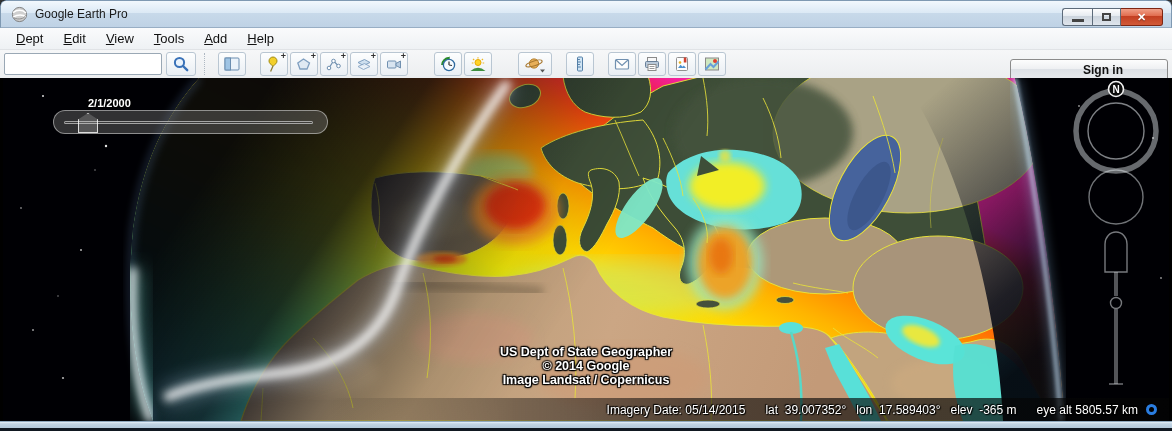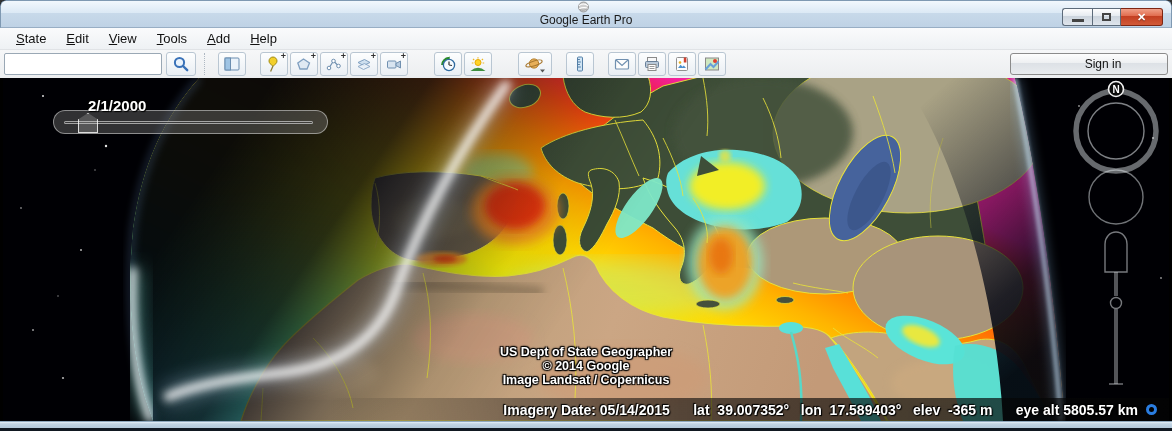--- a/index.html
+++ b/index.html
@@ -1,19 +1,19 @@
 <!DOCTYPE html>
 <html><head>
 <meta charset="utf-8">
 <style>
   html,body{margin:0;padding:0;background:#333;}
   *{box-sizing:border-box;}
   .window{width:1172px;height:431px;position:relative;font-family:"Liberation Sans",sans-serif;background:#000;overflow:hidden;border-radius:6px 6px 0 0;}
   
-  .titlebar{height:28px;background:linear-gradient(#f2f8fd,#dce9f5 45%,#c8d9ea 46%,#bfd2e5);border:1px solid #7f99b2;border-bottom:1px solid #98aec4;border-radius:6px 6px 0 0;display:flex;align-items:center;padding:0 8px;position:relative;flex-direction:column;}
+  .titlebar{height:28px;background:linear-gradient(#f2f8fd,#dce9f5 45%,#c8d9ea 46%,#bfd2e5);border:1px solid #7f99b2;border-bottom:1px solid #98aec4;border-radius:6px 6px 0 0;display:flex;align-items:center;padding:0 8px;position:relative;}
   .app-icon{width:17px;height:17px;margin:0 7px 0 2px;}
   .title-text{font-size:12px;color:#1a1a1a;}
   .win-controls{position:absolute;right:8px;top:7px;display:flex;}
   .win-btn{height:18px;border:1px solid #5d6b7a;background:linear-gradient(#fdfdfd,#e5eaf0 45%,#ccd4dd 46%,#dfe5ec);display:flex;align-items:center;justify-content:center;font-size:10px;color:#333;cursor:default;}
   .win-btn.min{width:30px;border-radius:3px 0 0 3px;border-right:none;}
   .win-btn.max{width:29px;}
   .win-btn.close{width:42px;border-radius:0 3px 3px 0;border-left:none;background:linear-gradient(#f0a088,#e06a4c 45%,#c33f22 46%,#d15a38);color:#fff;font-weight:bold;border-color:#7e2512;}
   .glyph-min{width:12px;height:3px;background:#444;margin-top:6px;}
   .glyph-max{width:9px;height:8px;border:2px solid #444;}
   .glyph-x{font-size:11px;font-weight:bold;text-shadow:0 1px 1px rgba(0,0,0,.4);}
@@ -22,38 +22,38 @@
   .menu-item{font-size:13px;color:#111;padding:2px 10px;cursor:default;}
   .menu-item::first-letter{text-decoration:underline;}
   
   .toolbar{height:28px;background:linear-gradient(#f6f7f8,#eceef0);display:flex;align-items:center;padding:0 4px;position:relative;}
   .search-input{width:158px;height:22px;border:1px solid #9aa8b5;border-radius:2px;font-size:12px;padding:0 5px;background:#fff;outline:none;}
   .tb-btn{height:24px;min-width:28px;margin-left:2px;border:1px solid #b9c6d2;border-radius:3px;background:linear-gradient(#fdfefe,#e9eef3);display:flex;align-items:center;justify-content:center;position:relative;cursor:default;}
   .tb-btn svg{display:block;}
   .plus{position:absolute;top:-1px;right:1px;font-size:9px;font-weight:bold;color:#333;line-height:9px;}
   .tb-sep{width:8px;height:22px;margin:0 4px 0 8px;border-left:1px dotted #aeb8c2;}
   .tb-gap{width:12px;}
-  .signin-btn{position:absolute;right:4px;top:3px;width:158px;height:22px;border:1px solid #8b8b8b;border-radius:3px;background:linear-gradient(#fdfdfd,#eef0f2 45%,#dde1e6 46%,#e8ebee);font-size:12px;font-weight:normal;color:#111;display:flex;align-items:center;justify-content:center;cursor:default;padding-left:28px;}
+  .signin-btn{position:absolute;right:4px;top:9px;width:158px;height:22px;border:1px solid #8b8b8b;border-radius:3px;background:linear-gradient(#fdfdfd,#eef0f2 45%,#dde1e6 46%,#e8ebee);font-size:12px;font-weight:bold;color:#111;display:flex;align-items:center;justify-content:center;cursor:default;padding-left:28px;}
   
   .map-wrap{height:343px;position:relative;margin:0 3px;background:#000;overflow:hidden;}
   .map-svg{position:absolute;left:0;top:0;}
   
   .time-slider{position:absolute;left:50px;top:32px;width:275px;height:24px;background:rgba(130,130,130,.38);border:1px solid rgba(255,255,255,.45);border-radius:12px;}
   .ts-track{position:absolute;left:10px;right:14px;top:10px;height:3px;background:rgba(60,60,60,.55);border:1px solid rgba(255,255,255,.55);border-radius:2px;}
   .ts-handle{position:absolute;left:24px;top:2px;width:20px;height:20px;background:rgba(200,200,200,.25);border:1px solid rgba(255,255,255,.8);clip-path:polygon(50% 0,100% 32%,100% 100%,0 100%,0 32%);}
-  .ts-date{position:absolute;left:34px;top:-14px;font-size:15px;font-weight:bold;color:#fff;text-shadow:0 0 2px #000,1px 1px 1px #000,-1px -1px 1px #000;}
+  .ts-date{position:absolute;left:34px;top:-14px;font-size:11px;font-weight:bold;color:#fff;text-shadow:0 0 2px #000,1px 1px 1px #000,-1px -1px 1px #000;}
   
   .nav{position:absolute;right:8px;top:0;width:90px;height:330px;}
   
   .attribution{position:absolute;left:0;top:253px;width:1166px;text-align:center;pointer-events:none;margin-top:14px;}
   .attribution div{font-size:12.5px;font-weight:bold;color:#fff;line-height:14px;text-shadow:1px 1px 1px #000,-1px -1px 1px #000,1px -1px 1px #000,-1px 1px 1px #000,0 0 3px #000;}
   .ge-logo{position:absolute;right:48px;top:262px;font-size:30px;letter-spacing:.5px;color:rgba(245,245,245,.95);text-shadow:0 0 4px rgba(0,0,0,.6);}
   
   .statusbar{position:absolute;left:0;bottom:0;width:100%;height:23px;background:linear-gradient(to right,rgba(0,0,0,0) 28%,rgba(15,15,15,.42) 44%,rgba(8,8,8,.6) 58%,rgba(4,4,4,.72) 100%);display:flex;align-items:center;justify-content:flex-end;padding-right:12px;}
-  .statusbar span{font-size:14px;font-weight:bold;color:#fff;text-shadow:1px 1px 1px #000,-1px -1px 1px #000,0 0 2px #000;white-space:pre;}
+  .statusbar span{font-size:12px;font-weight:normal;color:#fff;text-shadow:1px 1px 1px #000,-1px -1px 1px #000,0 0 2px #000;white-space:pre;}
   .sb-ring{width:11px;height:11px;border:3px solid #2a7de1;border-radius:50%;margin-left:8px;background:rgba(0,0,0,.4);}
   
   .win-bottom{height:10px;background:linear-gradient(#e6f0f8,#c2d5e4 30%,#b2c8da);border-top:1px solid #8fa9bf;border-bottom:3px solid #111821;}
 </style>
 </head>
 <body>
 
 <div class="window">
 
   <div class="titlebar">
@@ -70,21 +70,21 @@
       <div class="win-btn max">
           <div class="glyph-max"></div>
         </div>
       <div class="win-btn close">
           <span class="glyph-x">✕</span>
         </div>
     </div>
   </div>
 
   <div class="menubar">
-    <span class="menu-item">State</span>
+    <span class="menu-item">Dept</span>
     <span class="menu-item">Edit</span>
     <span class="menu-item">View</span>
     <span class="menu-item">Tools</span>
     <span class="menu-item">Add</span>
     <span class="menu-item">Help</span>
   </div>
 
   <div class="toolbar">
     <input class="search-input" placeholder="" style="">
     <div class="tb-btn" style="margin-left:4px;min-width:30px;" title="">

